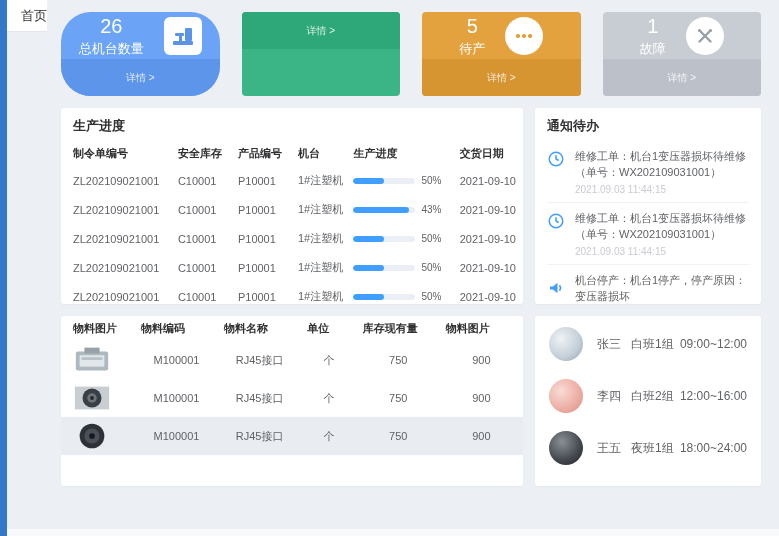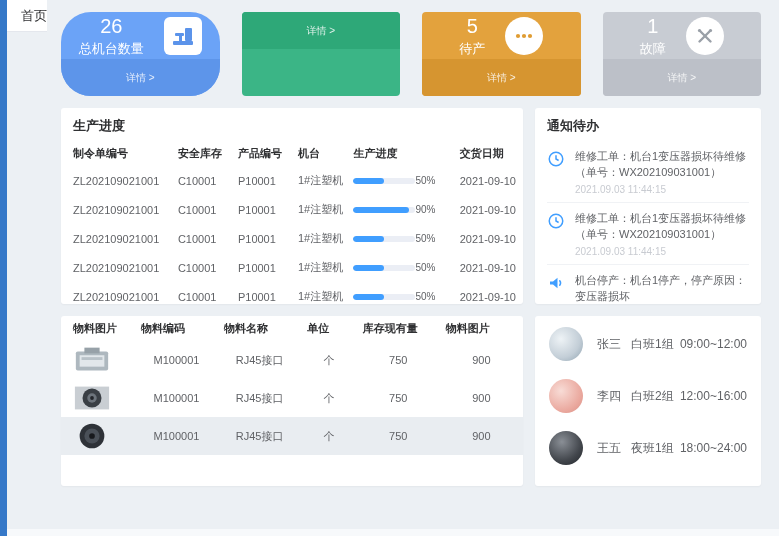--- a/index.html
+++ b/index.html
@@ -32,31 +32,31 @@
 
   
   table { width:100%; border-collapse:collapse; table-layout:fixed; }
   th { font-size:11px; color:#303133; font-weight:bold; text-align:left; padding:5px 6px; }
   td { font-size:11px; color:#606266; padding:7px 6px; overflow:hidden; white-space:nowrap; }
   .prod-table th:first-child, .prod-table td:first-child { padding-left:12px; }
   .inv-table th:first-child, .inv-table td:first-child { padding-left:12px; }
   .inv-table td { padding-top:4px; padding-bottom:4px;text-align:center; }
   .row-alt td { background:#e9edf1; }
 
-  .progress-wrap { display:flex; align-items:center; }
+  .progress-wrap { display:flex; align-items:center; gap:6px; }
   .progress-track { width:62px; height:6px; background:#ebeef5; border-radius:3px; overflow:hidden; flex:0 0 auto; }
   .progress-fill { height:100%; background:#409eff; border-radius:3px; }
   .progress-label { font-size:10px; color:#606266; }
 
   .mat-img { width:38px; height:30px; display:block; }
 
   
   .notif-list { padding:0 12px; }
   .notif-item { display:flex; gap:8px; padding:8px 0 7px 0; border-bottom:1px solid #f0f2f5; cursor:pointer; }
-  .notif-item:last-child { border-bottom:none; }
+  .notif-item:last-child { border-bottom:none;align-items:center; }
   .notif-icon { width:20px; height:20px; flex:0 0 auto; margin-top:1px; }
   .notif-icon svg { width:18px; height:18px; }
   .notif-text { font-size:11px; color:#606266; line-height:1.45; }
   .notif-time { font-size:10px; color:#c8cbd1; margin-top:3px; }
 
   
   .sched-list { padding:2px 14px; }
   .sched-row { display:flex; align-items:center; padding:9px 0;justify-content:center; }
   .avatar { width:34px; height:34px; border-radius:50%; flex:0 0 auto; }
   .avatar.a0 { background:radial-gradient(circle at 35% 35%, #eef3f6, #c3ced7 60%, #8da1ae); }
@@ -182,21 +182,21 @@
               <tr>
                 <td>ZL202109021001</td>
                 <td>C10001</td>
                 <td>P10001</td>
                 <td>1#注塑机</td>
                 <td>
                   <div class="progress-wrap">
                     <div class="progress-track">
                         <div class="progress-fill" style="width: 90%;"></div>
                       </div>
-                    <span class="progress-label">90%</span>
+                    <span class="progress-label">43%</span>
                   </div>
                 </td>
                 <td>2021-09-10</td>
               </tr>
               <tr>
                 <td>ZL202109021001</td>
                 <td>C10001</td>
                 <td>P10001</td>
                 <td>1#注塑机</td>
                 <td>

